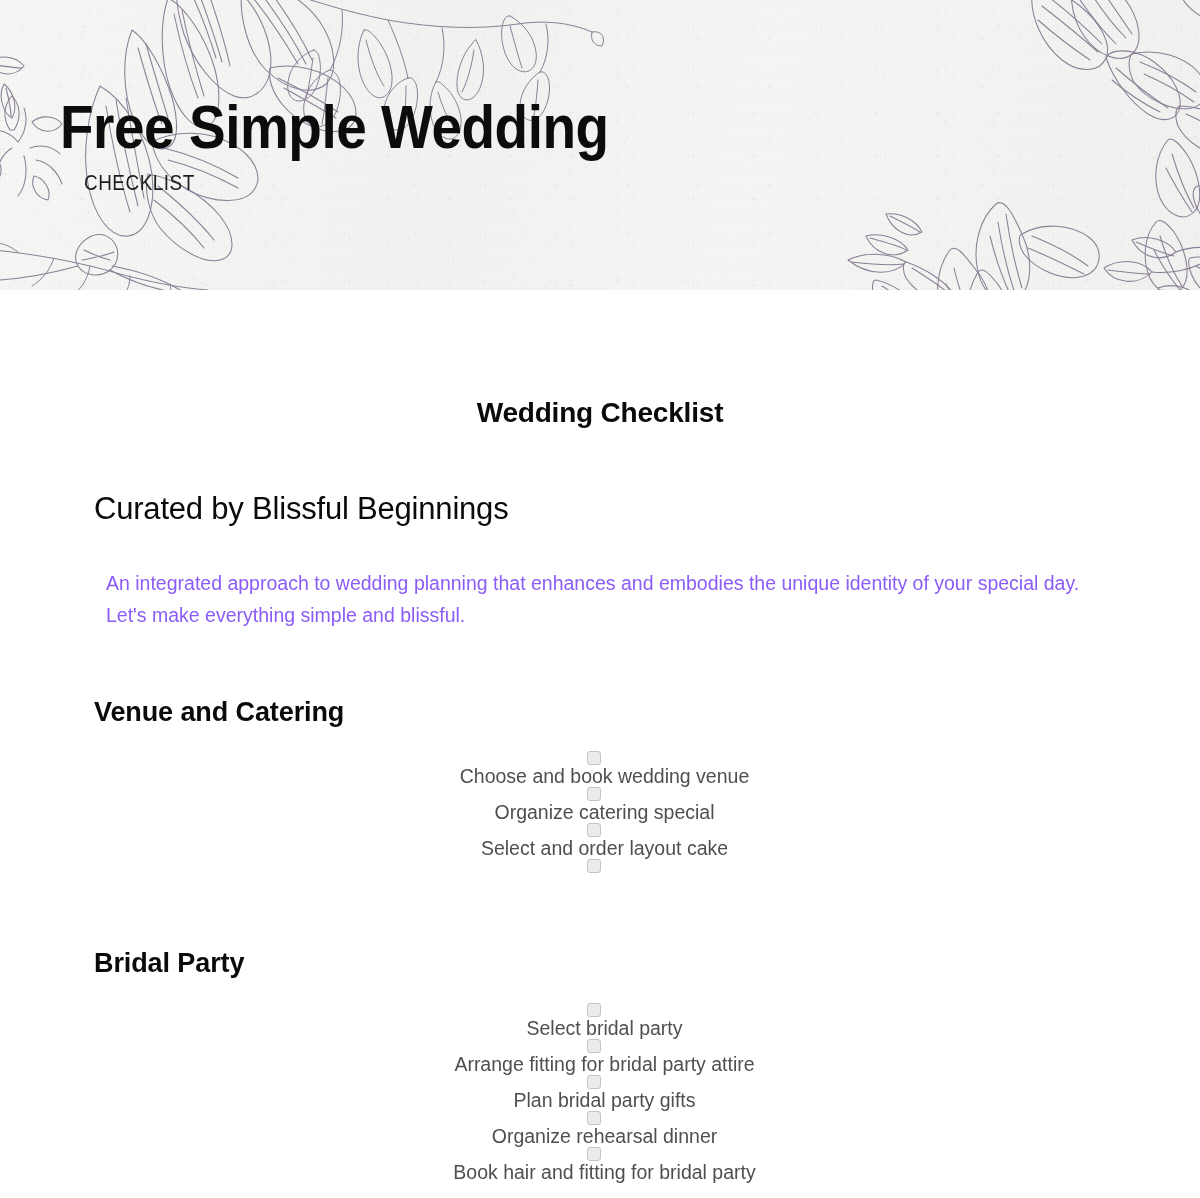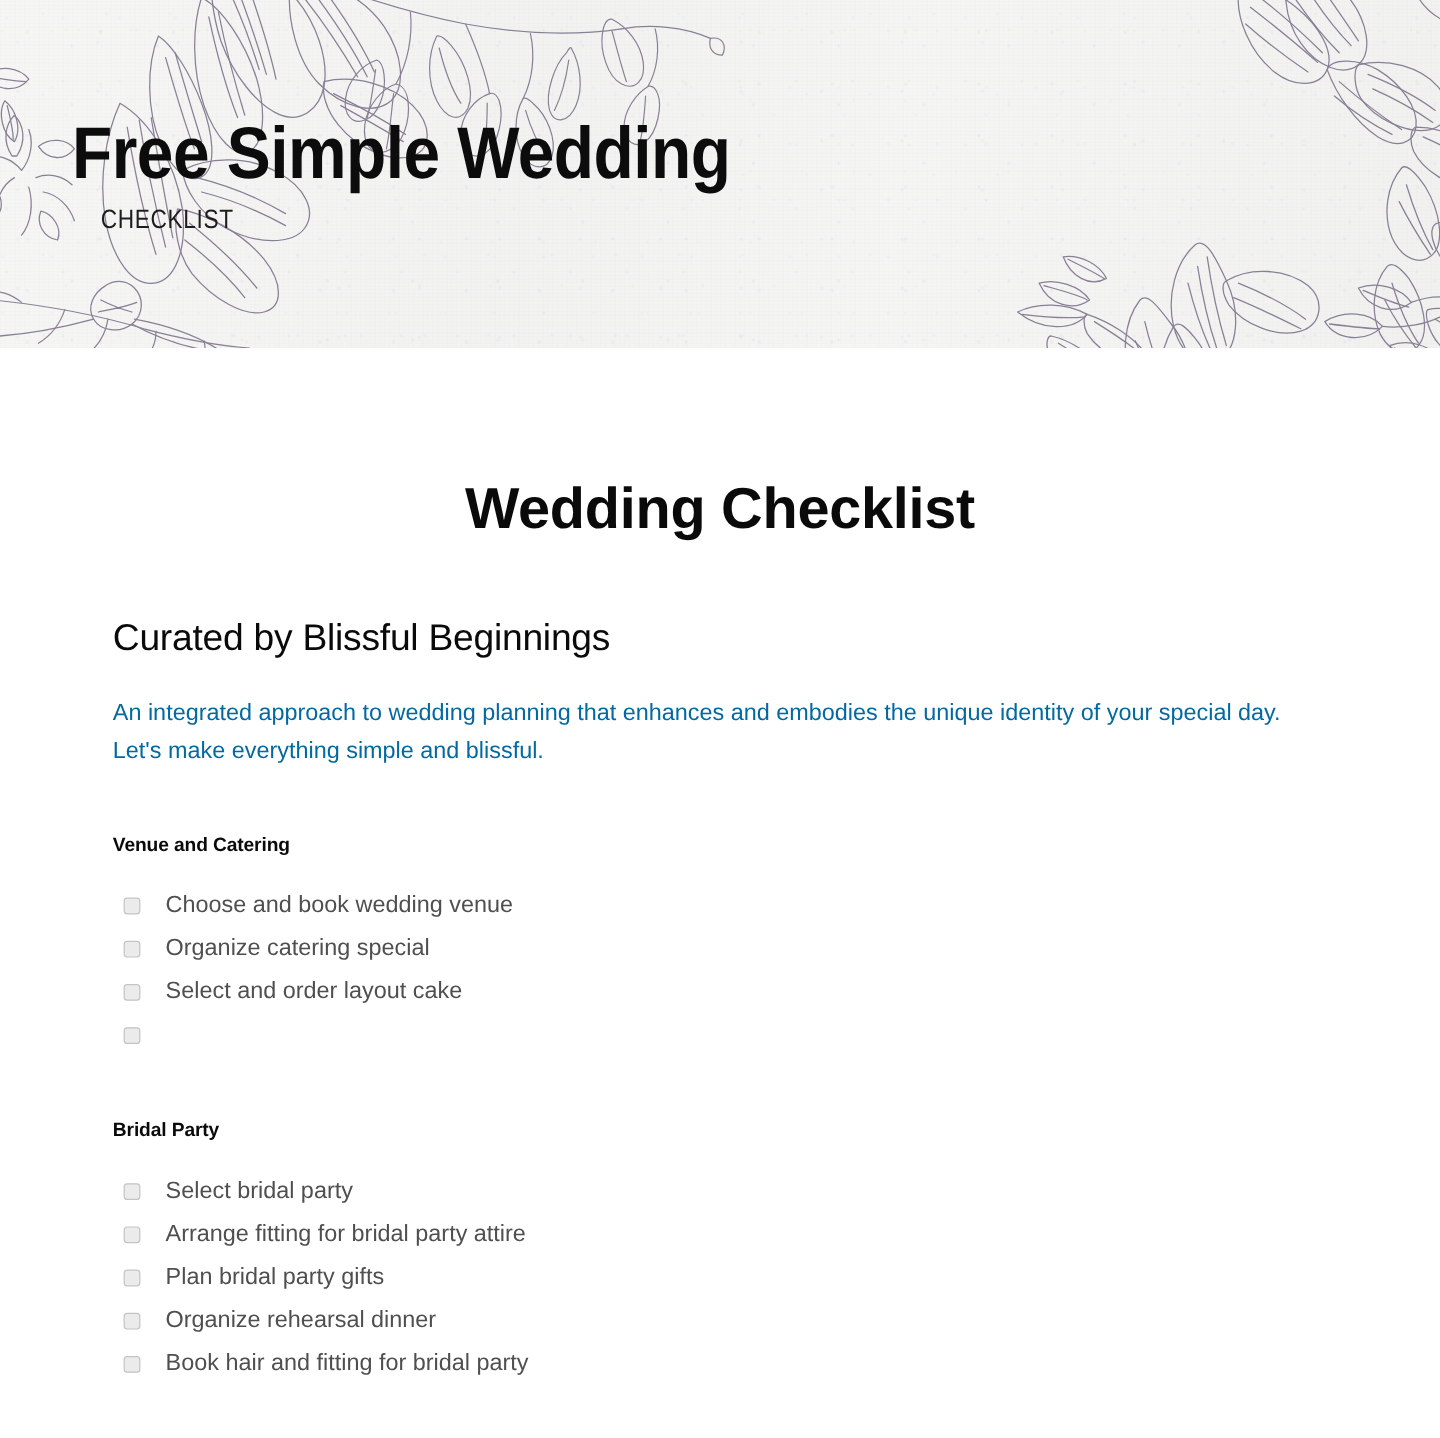--- a/index.html
+++ b/index.html
@@ -86,64 +86,65 @@
     background: #ffffff;
     padding: 0;
   }
   .doc-inner {
     padding: 0 94px;
   }
   .doc-title {
     margin: 0;
     padding-top: 107px;
     text-align: center;
-    font-size: 48px;
+    font-size: 28px;
     font-weight: 700;
     line-height: 1.15;
     color: #0a0a0a;
     letter-spacing: -0.2px;
   }
   .doc-subtitle {
     margin: 0;
     padding-top: 61px;
     text-align: left;
     font-size: 31px;
     font-weight: 400;
     line-height: 1.2;
     color: #0a0a0a;
     letter-spacing: -0.2px;
   }
   .doc-intro {
-    margin: 0;
+    margin: 12px;
     padding-top: 29px;
     font-size: 19.5px;
     font-weight: 400;
     line-height: 1.62;
-    color: #0369a1;
+    color: #8b5cf6;
     max-width: 1000px;
   }
 
   .section { padding-top: 52px; }
   .section-heading {
     margin: 0;
-    font-size: 16px;
+    font-size: 27px;
     font-weight: 700;
     line-height: 1.25;
     color: #0a0a0a;
     letter-spacing: -0.1px;
   }
   .checklist {
     list-style: none;
     margin: 0;
     padding: 22px 0 0 9px;
   }
   .checklist-item {
     display: flex;
     align-items: center;
     height: 36px;
+    flex-direction: column;
   }
   .checkbox {
     flex: 0 0 auto;
     width: 14px;
     height: 14px;
     border: 1px solid #c4c4c4;
     border-radius: 3px;
     background: #ebebeb;
     margin-right: 21px;
   }

